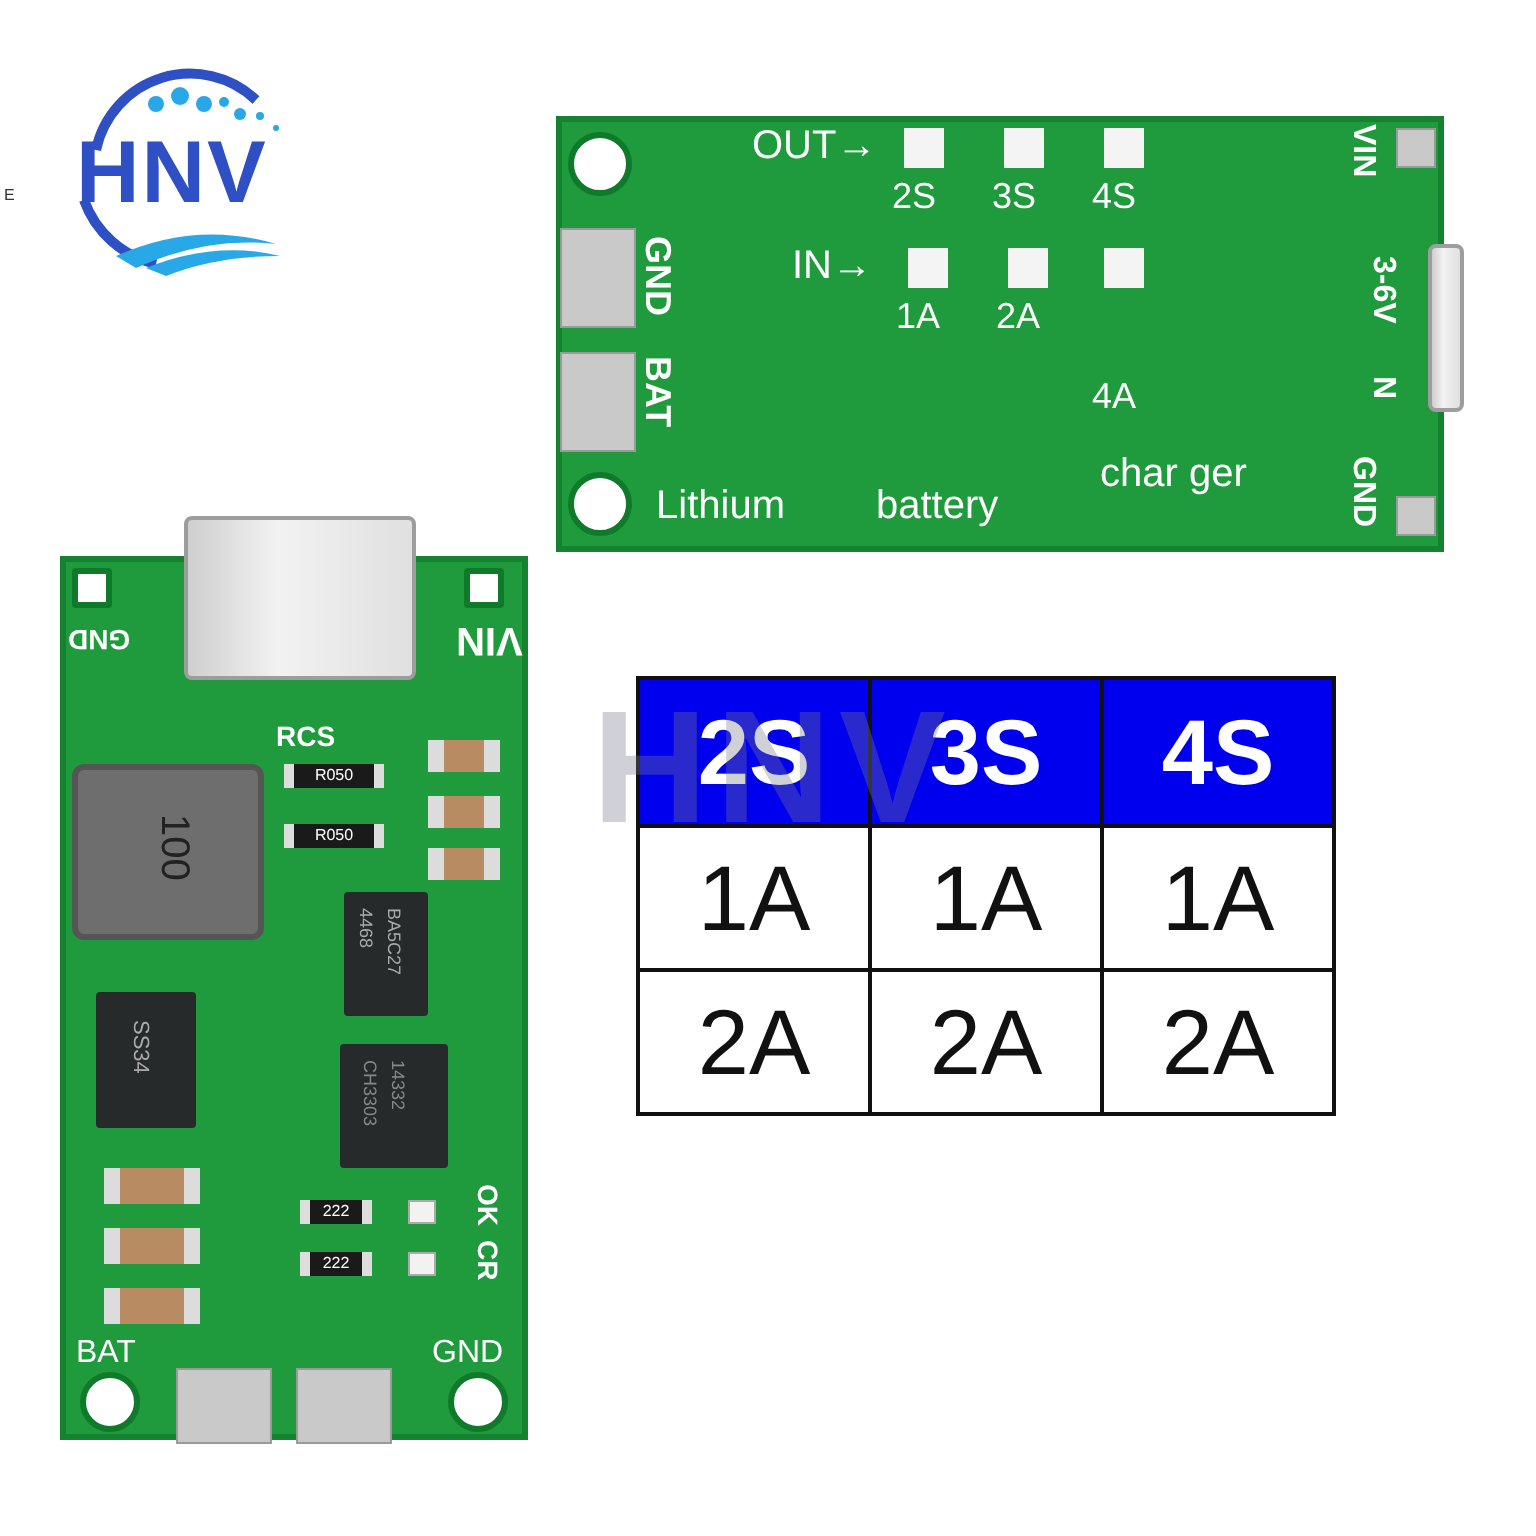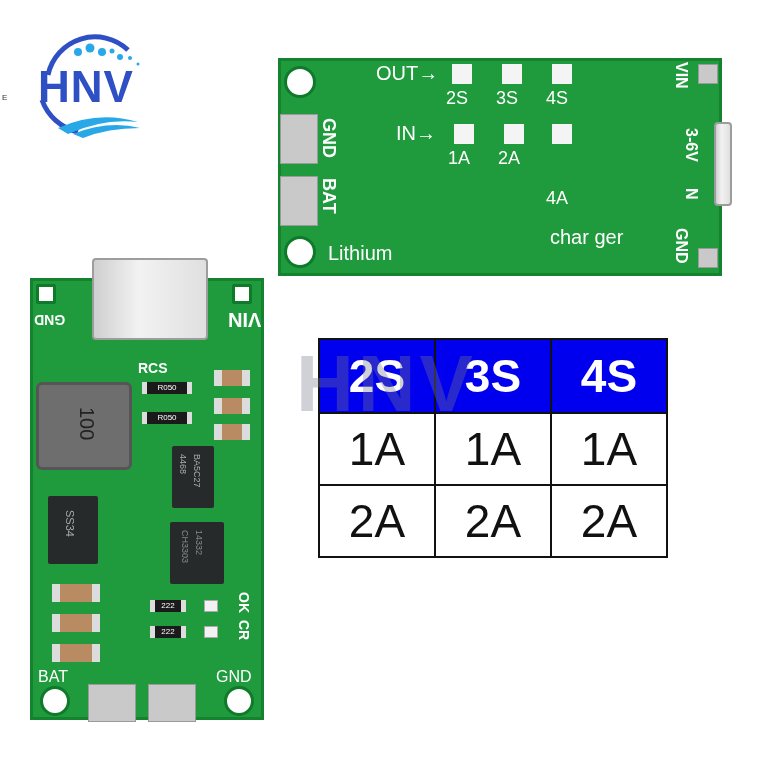--- a/index.html
+++ b/index.html
@@ -69,21 +69,21 @@
 
   <div class="abs silk" style="left:118px;top:64px;font-size:20px;font-weight:normal;">IN→</div>
   <div class="abs sqpad" style="left:176px;top:66px;width:20px;height:20px;"></div>
   <div class="abs sqpad" style="left:226px;top:66px;width:20px;height:20px;"></div>
   <div class="abs sqpad" style="left:274px;top:66px;width:20px;height:20px;"></div>
   <div class="abs silk" style="left:170px;top:90px;font-size:18px;font-weight:normal;">1A</div>
   <div class="abs silk" style="left:220px;top:90px;font-size:18px;font-weight:normal;">2A</div>
   <div class="abs silk" style="left:268px;top:90px;font-size:18px;font-weight:normal;margin-top:40px;">4A</div>
 
   <div class="abs silk" style="left:50px;top:184px;font-size:20px;font-weight:normal;">Lithium</div>
-  <div class="abs silk" style="left:160px;top:184px;font-size:20px;font-weight:normal;margin-top:33px;">battery</div>
+  <div class="abs silk" style="left:160px;top:184px;font-size:20px;font-weight:normal;">battery</div>
   <div class="abs silk" style="left:272px;top:168px;font-size:20px;font-weight:normal;">char ger</div>
 
   <div class="abs pad" style="left:420px;top:6px;width:18px;height:18px;"></div>
   <div class="abs pad" style="left:420px;top:190px;width:18px;height:18px;"></div>
   <div class="abs silk" style="left:394px;top:4px;font-size:16px;writing-mode:vertical-rl;">VIN</div>
   <div class="abs silk" style="left:404px;top:70px;font-size:16px;writing-mode:vertical-rl;">3-6V</div>
   <div class="abs silk" style="left:404px;top:130px;font-size:16px;writing-mode:vertical-rl;">N</div>
   <div class="abs silk" style="left:394px;top:170px;font-size:16px;writing-mode:vertical-rl;">GND</div>
   <div class="abs usb" style="left:436px;top:64px;width:14px;height:80px;"></div>
 </div>

